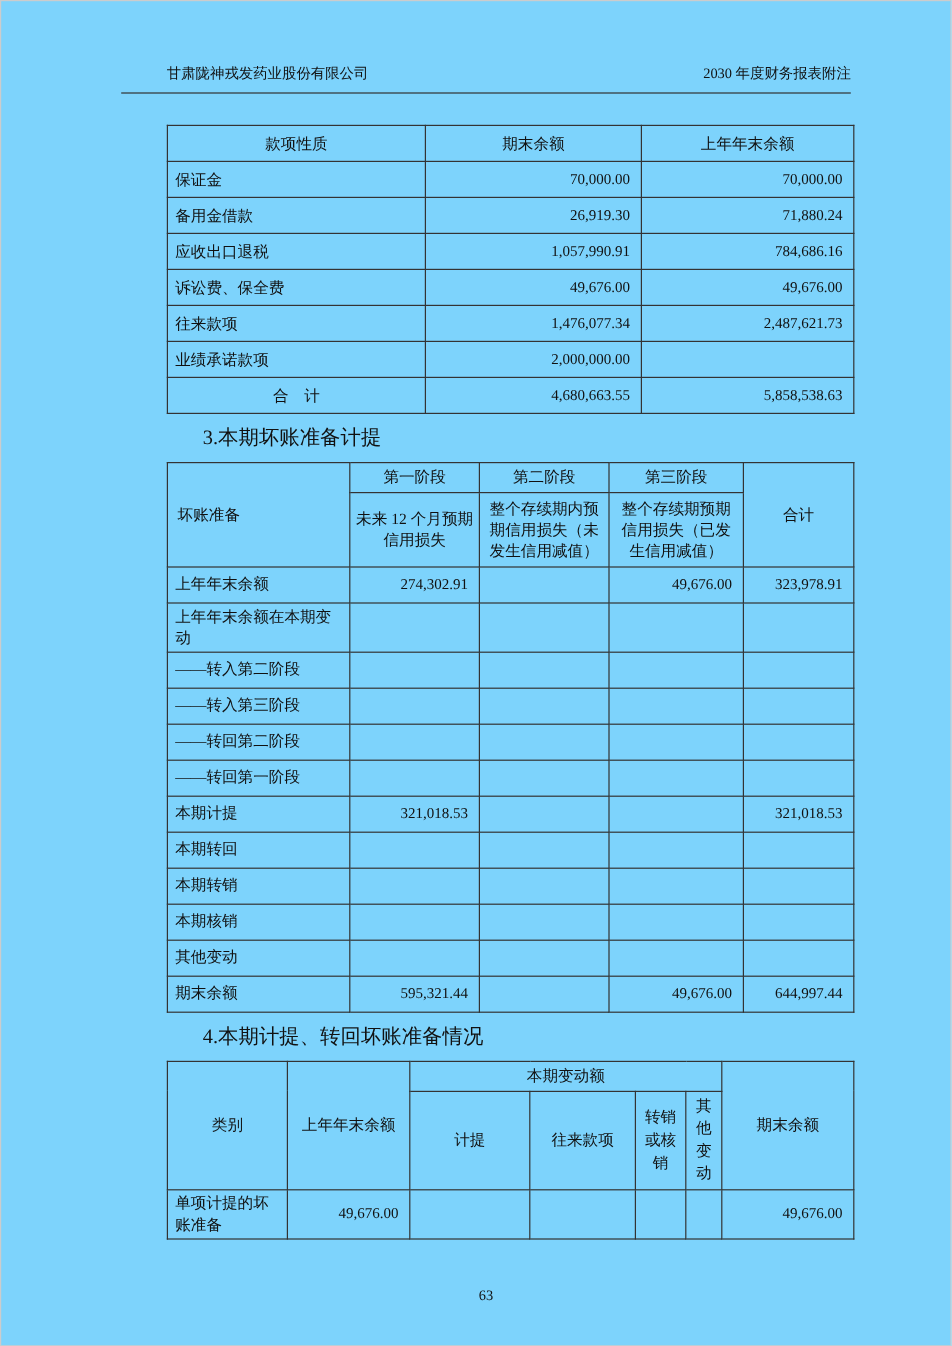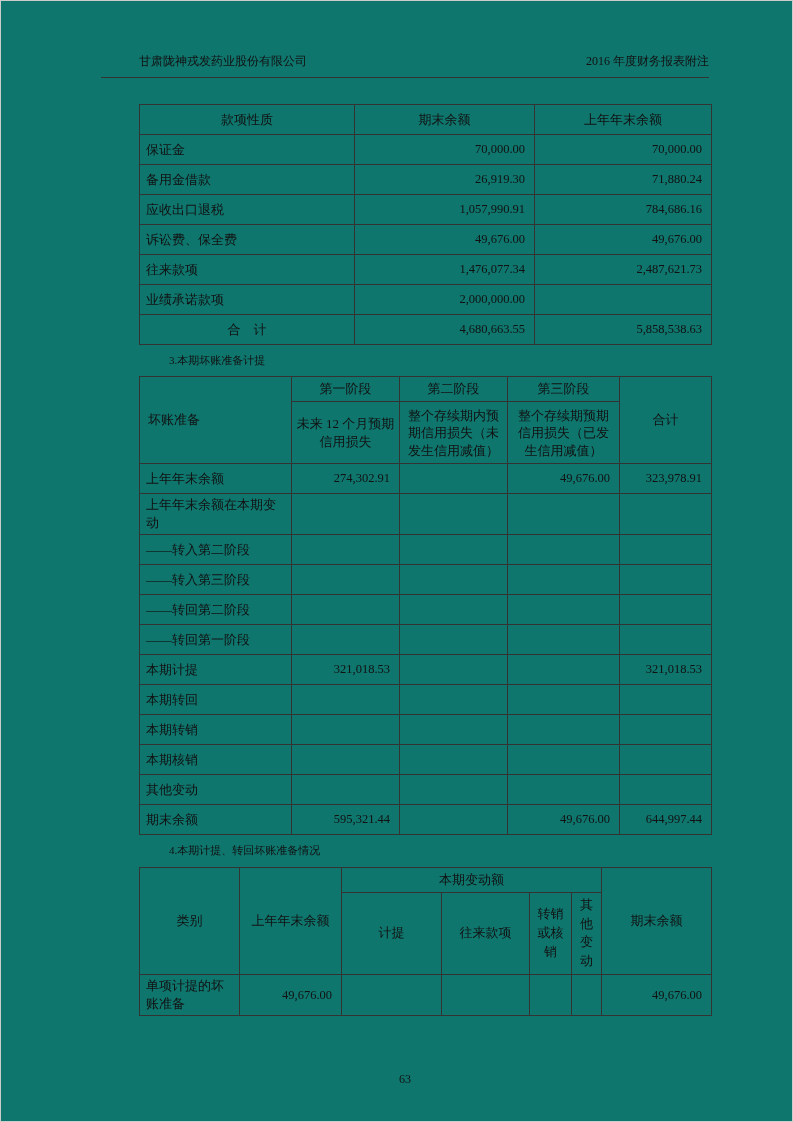--- a/index.html
+++ b/index.html
@@ -1,17 +1,17 @@
 <!DOCTYPE html>
 <html><head>
 <meta charset="utf-8">
 <style>
   html,body{margin:0;padding:0;}
   body{background:#f2f2f2;font-family:"Liberation Serif","DejaVu Serif",serif;color:#111;}
-  .page{position:relative;width:793px;height:1122px;margin:0 auto;background:#0f766e;
+  .page{position:relative;width:793px;height:1122px;margin:0 auto;background:#7dd3fc;
         border:1px solid #cccccc;box-sizing:border-box;overflow:hidden;}
   .doc-header{margin:52px 83px 0 100px;padding-bottom:7px;border-bottom:1px solid #333;
         display:flex;justify-content:space-between;align-items:flex-end;font-size:12px;}
   .doc-header .left{margin-left:38px;}
   .content{margin:0 83px 0 100px;}
   table{border-collapse:collapse;margin-left:38px;width:572px;table-layout:fixed;font-size:13px;}
   th,td{border:1px solid #333;padding:2px 5px;vertical-align:middle;box-sizing:border-box;
         word-break:break-all;}
   th{font-weight:normal;text-align:center;}
   .lbl{text-align:left;padding-left:6px;}
@@ -24,31 +24,31 @@
   .t2{margin-top:8px;}
   .t2 thead tr.stages th{height:25px;}
   .t2 thead tr.descs th{height:62px;padding:3px 4px;line-height:1.35;}
   .t2 td{height:30px;}
   .t2 .corner{text-align:left;padding-left:8px;}
   
   .t3{margin-top:8px;}
   .t3 thead tr.grp th{height:25px;}
   .t3 thead tr.subs th{height:74px;padding:3px 3px;line-height:1.45;}
   .t3 td{height:37px;}
-  .section-title{margin:8px 0 0 68px;font-size:11px;line-height:1.4;}
+  .section-title{margin:8px 0 0 68px;font-size:17px;line-height:1.4;}
   .page-footer{position:absolute;left:100px;right:83px;bottom:34px;text-align:center;font-size:12px;}
 </style>
 </head>
 <body>
 
 <div class="page">
 
   <div class="doc-header">
     <span class="left">甘肃陇神戎发药业股份有限公司</span>
-    <span class="right">2016 年度财务报表附注</span>
+    <span class="right">2030 年度财务报表附注</span>
   </div>
 
   <div class="content">
 
     <table class="t1">
       <colgroup>
           <col style="width:215px">
           <col style="width:180px">
           <col style="width:177px">
         </colgroup>

